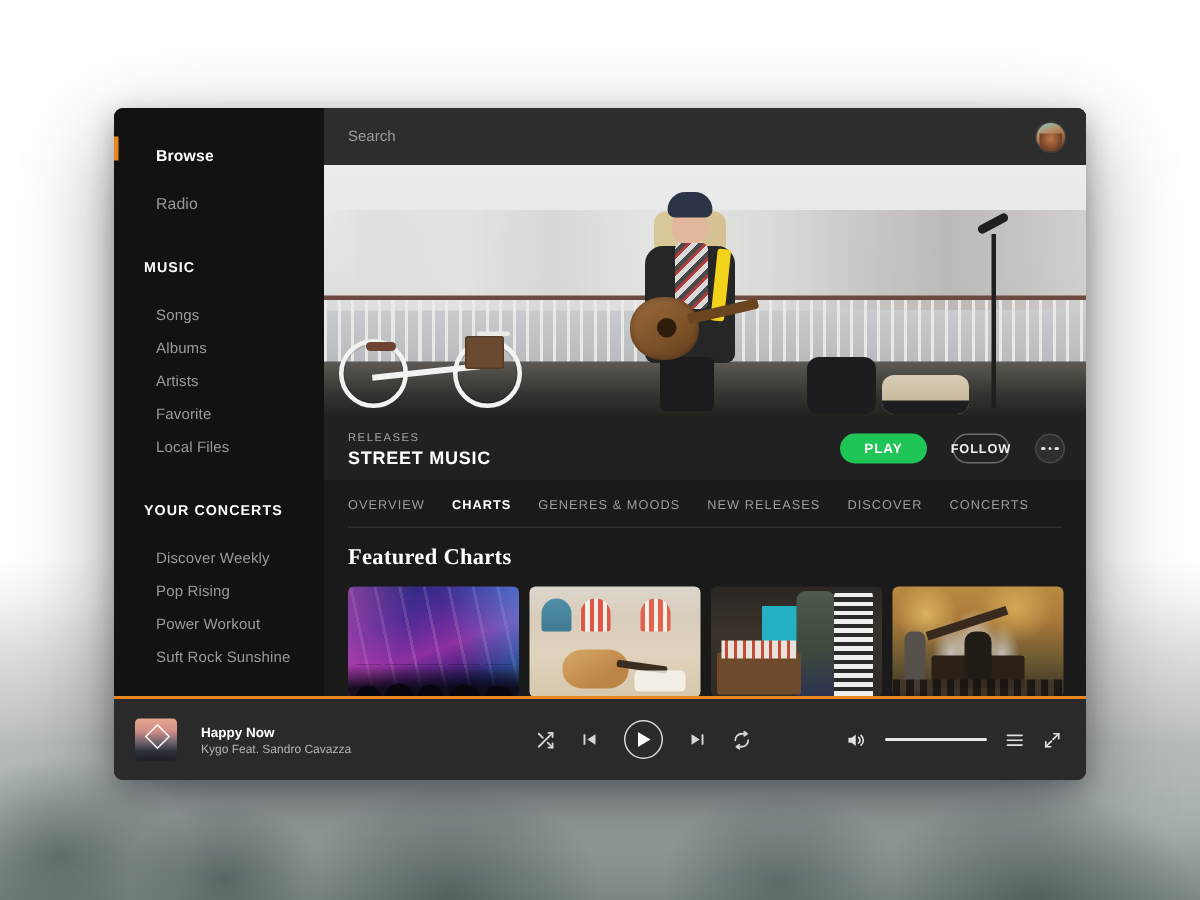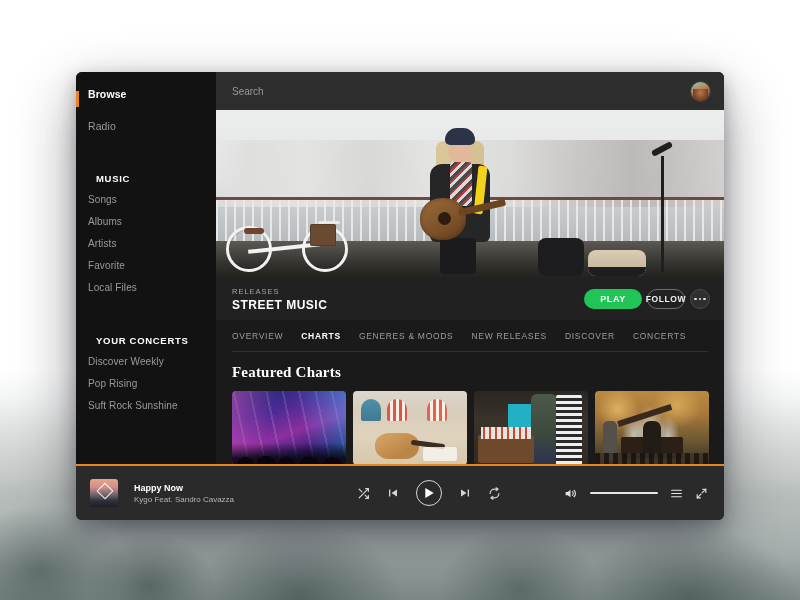--- a/index.html
+++ b/index.html
@@ -61,22 +61,22 @@
   #sidebar {
     width: 140px;
     background: #121212;
     flex-shrink: 0;
     padding-top: 16px;
     position: relative;
   }
   .nav-item {
     position: relative;
     height: 22px;
-    display: flex; align-items: flex-start;
-    padding-left: 12px;
+    display: flex; align-items: flex-end;
+    padding-left: 28px;
     font-size: 10px;
     color: #9a9a9a;
     cursor: pointer;
     letter-spacing: 0.1px;
   }
   .nav-item.top { font-size: 10.5px; }
   .nav-item.active { color: #ffffff; font-weight: bold; }
   .nav-item.active::before {
     content: ""; position: absolute;
     left: 0; top: 3px; width: 3px; height: 16px;
@@ -185,21 +185,21 @@
 
   
   #title-bar {
     height: 42px; background: #212121;
     display: flex; align-items: center;
     padding: 0 14px 0 16px; flex-shrink: 0;
   }
   #title-text { flex: 1; min-width: 0; }
   #playlist-kicker { font-size: 7.5px; color: #a5a5a5; letter-spacing: 1px; margin-bottom: 2px; }
   #playlist-name { font-size: 12px; font-weight: bold; color: #ffffff; letter-spacing: 0.5px; }
-  #title-actions { display: flex; align-items: flex-end; gap: 5px; }
+  #title-actions { display: flex; align-items: flex-end; gap: 17px; }
   #play-button {
     width: 58px; height: 20px; border-radius: 11px;
     background: #1fc557; color: #ffffff;
     font-size: 9px; font-weight: bold; letter-spacing: 0.6px;
     display: flex; align-items: center; justify-content: center;
     border: none; cursor: pointer;
     font-family: "Liberation Sans", sans-serif;
   }
   #follow-button {
     width: 38px; height: 20px; border-radius: 11px;
@@ -365,20 +365,23 @@
 
         <div class="sp-lg"></div>
         <div class="nav-section">YOUR CONCERTS</div>
         <div class="sp-sm"></div>
 
         <div class="nav-item">
           <span>Discover Weekly</span>
         </div>
         <div class="nav-item">
           <span>Pop Rising</span>
+        </div>
+        <div class="nav-item">
+          <span>Power Workout</span>
         </div>
         <div class="nav-item">
           <span>Suft Rock Sunshine</span>
         </div>
       </nav>
 
       <section id="main">
 
         <div id="topbar">
           <input id="search-input" type="text" placeholder="Search" style="">

